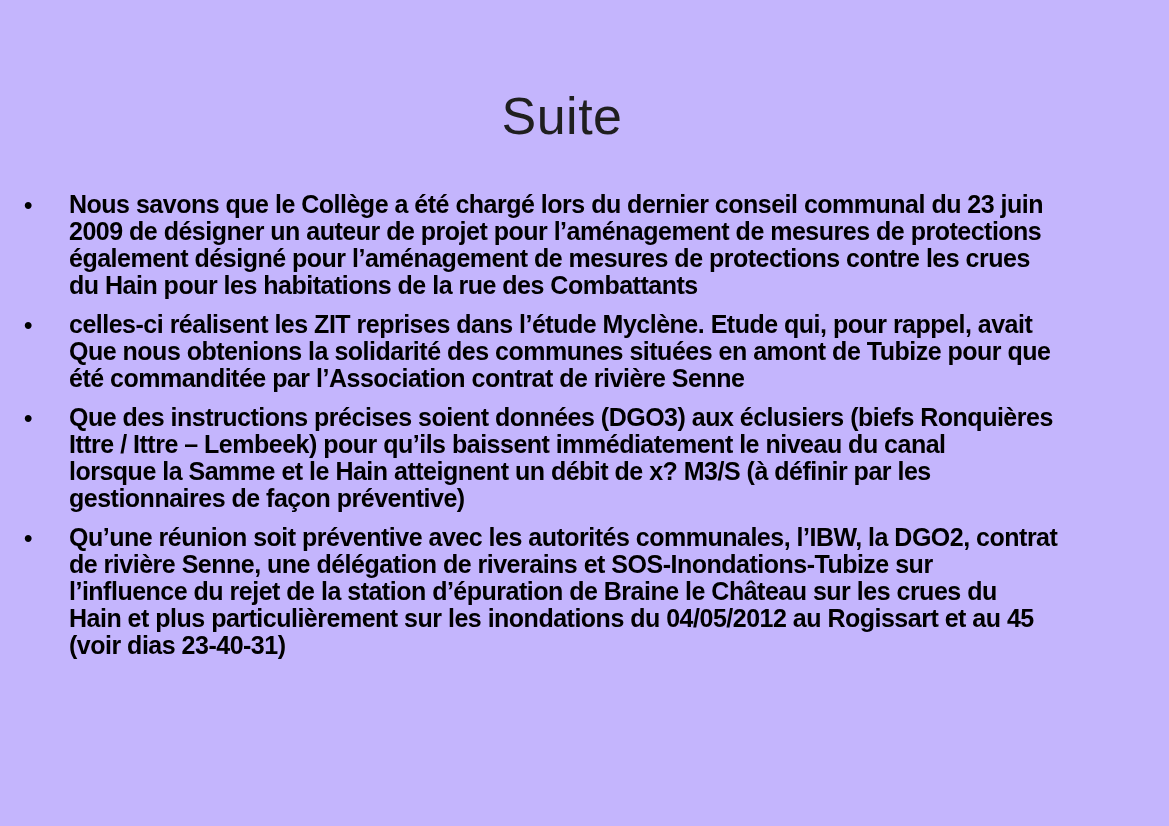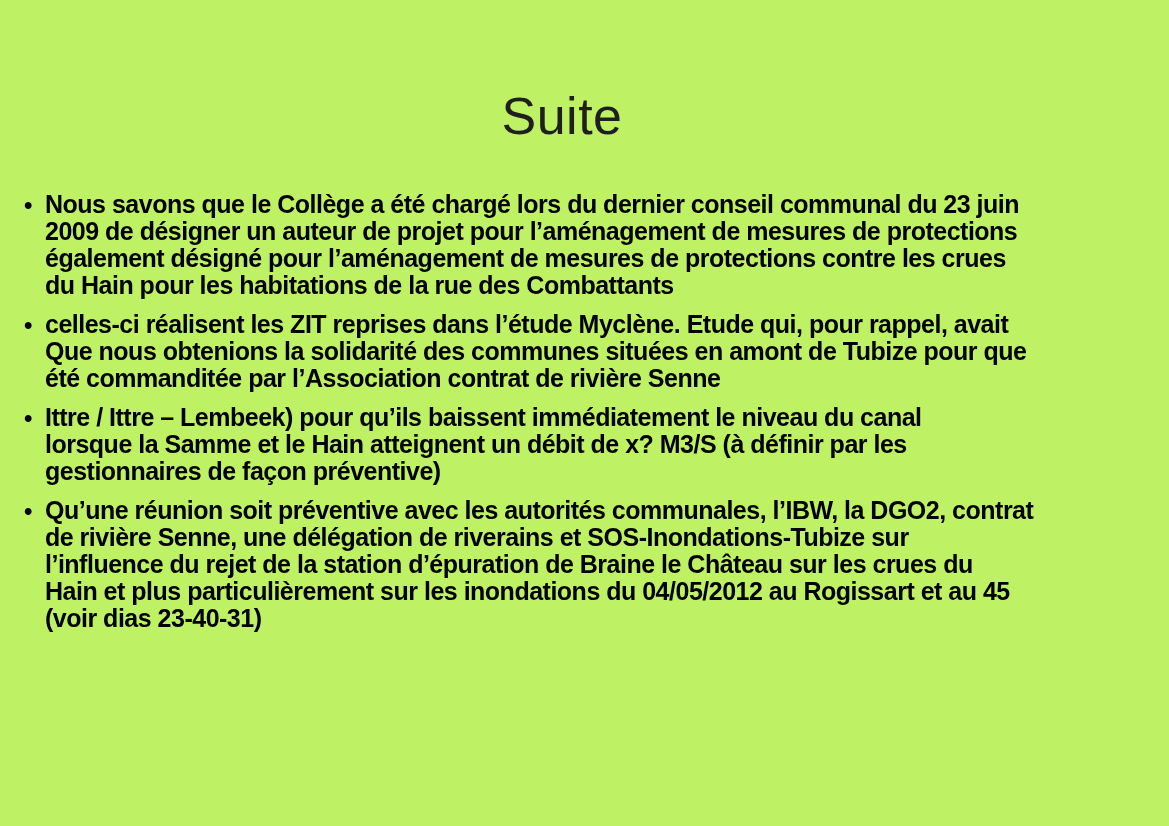--- a/index.html
+++ b/index.html
@@ -4,21 +4,21 @@
 <style>
   html, body {
     margin: 0;
     padding: 0;
     background: #ffffff;
   }
   .slide {
     position: relative;
     width: 1169px;
     height: 826px;
-    background: #bef264;
+    background: #c4b5fd;
     overflow: hidden;
     font-family: "Liberation Sans", sans-serif;
   }
   .slide-title {
     position: absolute;
     top: 88px;
     left: 0;
     width: 1124px;
     text-align: center;
     font-family: "Liberation Sans", sans-serif;
@@ -50,20 +50,21 @@
   .bullet-text {
     font-size: 25px;
     line-height: 27px;
     font-weight: 700;
     letter-spacing: -0.5px;
     color: #000000;
     white-space: nowrap;
   }
   .bullet-text .line {
     height: 27px;
+    margin-left: 24px;
   }
 </style>
 </head>
 <body>
 
 <div class="slide">
 
   <div class="slide-title">Suite</div>
 
   <div class="content">
@@ -83,20 +84,21 @@
       <div class="bullet-text">
         <div class="line">celles-ci réalisent les ZIT reprises dans l’étude Myclène. Etude qui, pour rappel, avait</div>
         <div class="line">Que nous obtenions la solidarité des communes situées en amont de Tubize pour que</div>
         <div class="line">été commanditée par l’Association contrat de rivière Senne</div>
       </div>
     </div>
 
     <div class="bullet">
       <span class="bullet-marker">•</span>
       <div class="bullet-text">
+        <div class="line">Que des instructions précises soient données (DGO3) aux éclusiers (biefs Ronquières</div>
         <div class="line">Ittre / Ittre – Lembeek) pour qu’ils baissent immédiatement le niveau du canal</div>
         <div class="line">lorsque la Samme et le Hain atteignent un débit de x? M3/S (à définir par les</div>
         <div class="line">gestionnaires de façon préventive)</div>
       </div>
     </div>
 
     <div class="bullet">
       <span class="bullet-marker">•</span>
       <div class="bullet-text">
         <div class="line">Qu’une réunion soit préventive avec les autorités communales, l’IBW, la DGO2, contrat</div>

